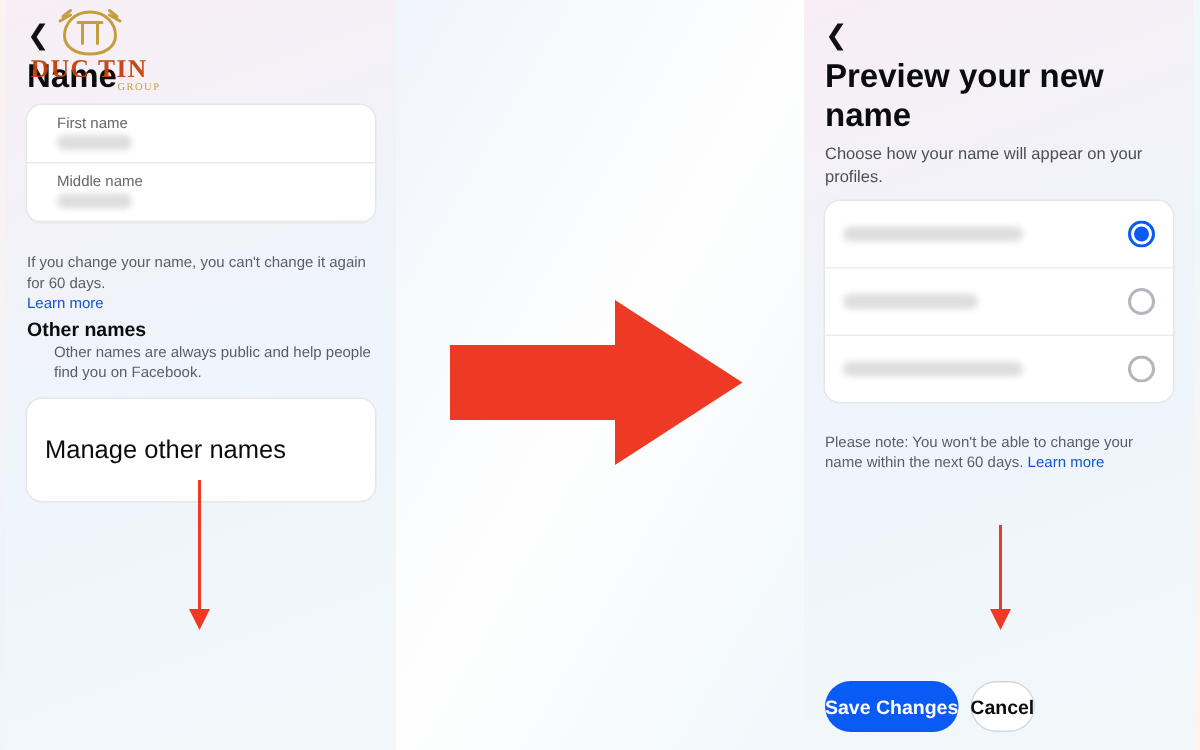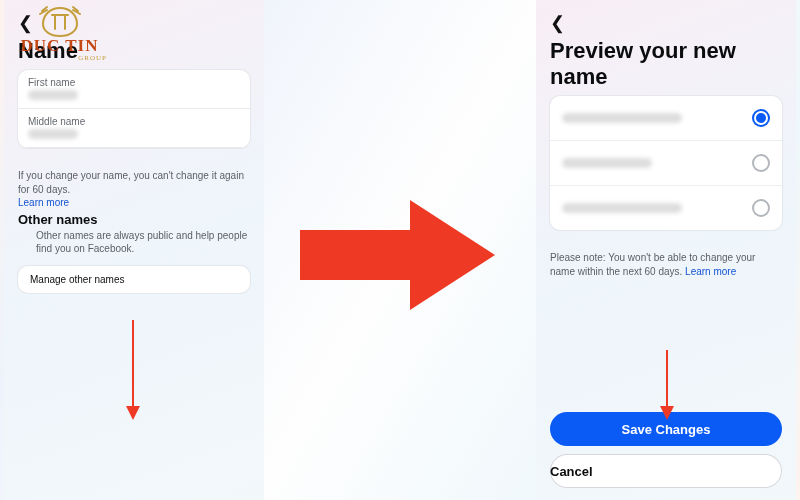--- a/index.html
+++ b/index.html
@@ -21,53 +21,53 @@
   .phone-left { left: 4px; }
   .phone-right { right: 4px; }
 
   .back-row { display:flex; align-items:center; height:26px; }
   .back-chev { font-size:18px; color:#111; }
 
   .title { font-size:22px; font-weight:700; color:#0b0c0d; margin:2px 0 6px 0;}
   .subtitle { font-size:11px; color:#4b4f56; margin-bottom:8px; line-height:1.35; }
 
   .card { background:#ffffff; border-radius:10px; box-shadow:0 0 0 1px #e6e7ea; overflow:hidden; }
-  .row { padding:7px 12px 8px 10px; }
+  .row { padding:7px 12px 8px 20px; }
   .row + .row-sep { height:1px; background:#e9eaee; margin:0; }
   .lbl { font-size:10px; color:#64686e; margin-bottom:2px; }
   .blur {
     height:10px; border-radius:6px;
     background:#cfcfcf; filter: blur(2px); opacity:.7;
     width:60px;
   }
   .blur.w110 { width:120px; }
   .blur.w90  { width:90px; }
   .blur.w50  { width:50px; }
 
   .note { font-size:10px; color:#5a5f66; margin-top:21px; line-height:1.35; }
   .link { color:#1354d1;text-align:right; }
 
   .section-h { font-size:13px; font-weight:700; color:#0b0c0d; margin-top:2px; }
   .section-sub { font-size:10px; color:#5a5f66; margin-top:2px; line-height:1.35;margin-left:18px; }
 
   .manage-card { background:#ffffff; border-radius:10px; box-shadow:0 0 0 1px #e6e7ea; margin-top:10px;
-                 padding:8px 12px; font-size:10px; color:#0b0c0d; }
+                 padding:24px 12px; font-size:17px; color:#0b0c0d; }
 
   .primary-btn {
     height:34px; border-radius:999px; background:#0a5af5; color:#fff;
     display:flex; align-items:center; justify-content:center;
     font-size:13px; font-weight:600;
   }
   .secondary-btn {
     height:34px; border-radius:999px; background:#fff; color:#0b0c0d;
     display:flex; align-items:center; justify-content:flex-start;
     font-size:13px; font-weight:600; box-shadow: inset 0 0 0 1px #d5d7dc;
   }
 
-  .btn-stack { position:absolute; left:14px; right:14px; bottom:12px; display:flex; flex-direction:column; gap:8px;}
+  .btn-stack { position:absolute; left:14px; right:14px; bottom:12px; display:flex; flex-direction:row; gap:8px;}
 
   
   .radio-card { background:#fff; border-radius:10px; box-shadow:0 0 0 1px #e6e7ea; overflow:hidden; }
   .radio-row { display:flex; align-items:center; justify-content:space-between; padding:13px 12px; }
   .radio-row + .radio-sep { height:1px; background:#edeef1; }
   .radio-outer { width:18px; height:18px; border-radius:50%; box-shadow: inset 0 0 0 2px #b3b7bd; position:relative;}
   .radio-outer.sel { box-shadow: inset 0 0 0 2px #0a5af5; }
   .radio-outer.sel::after { content:""; position:absolute; inset:4px; border-radius:50%; background:#0a5af5; }
 
   
@@ -117,20 +117,21 @@
     <span>Manage other names</span>
   </div>
 
 </div>
 
 <div class="phone phone-right">
   <div class="back-row">
     <span class="back-chev">❮</span>
   </div>
   <div class="title">Preview your new name</div>
+  <div class="subtitle">Choose how your name will appear on your profiles.</div>
 
   <div class="radio-card">
     <div class="radio-row">
       <div class="blur w110"></div>
       <div class="radio-outer sel"></div>
     </div>
     <div class="radio-sep"></div>
     <div class="radio-row">
       <div class="blur w90"></div>
       <div class="radio-outer"></div>

